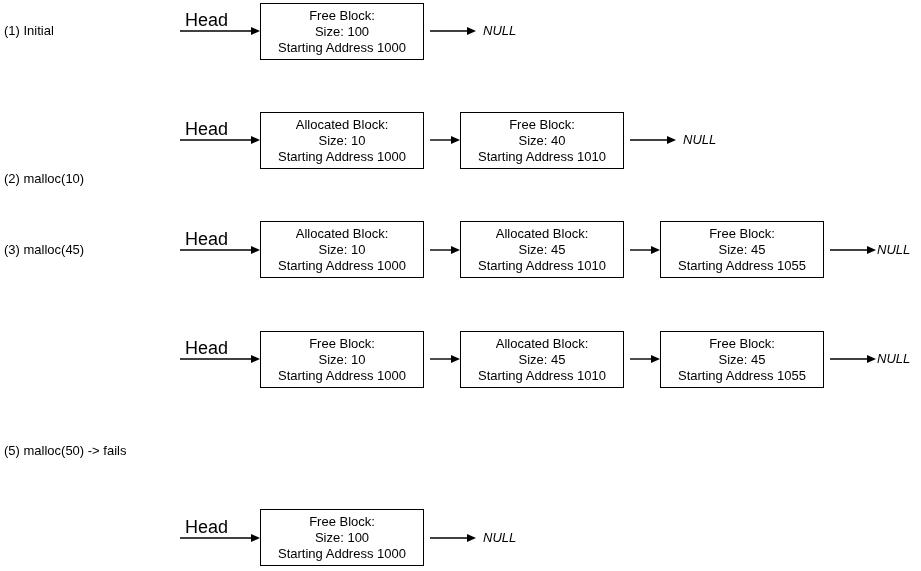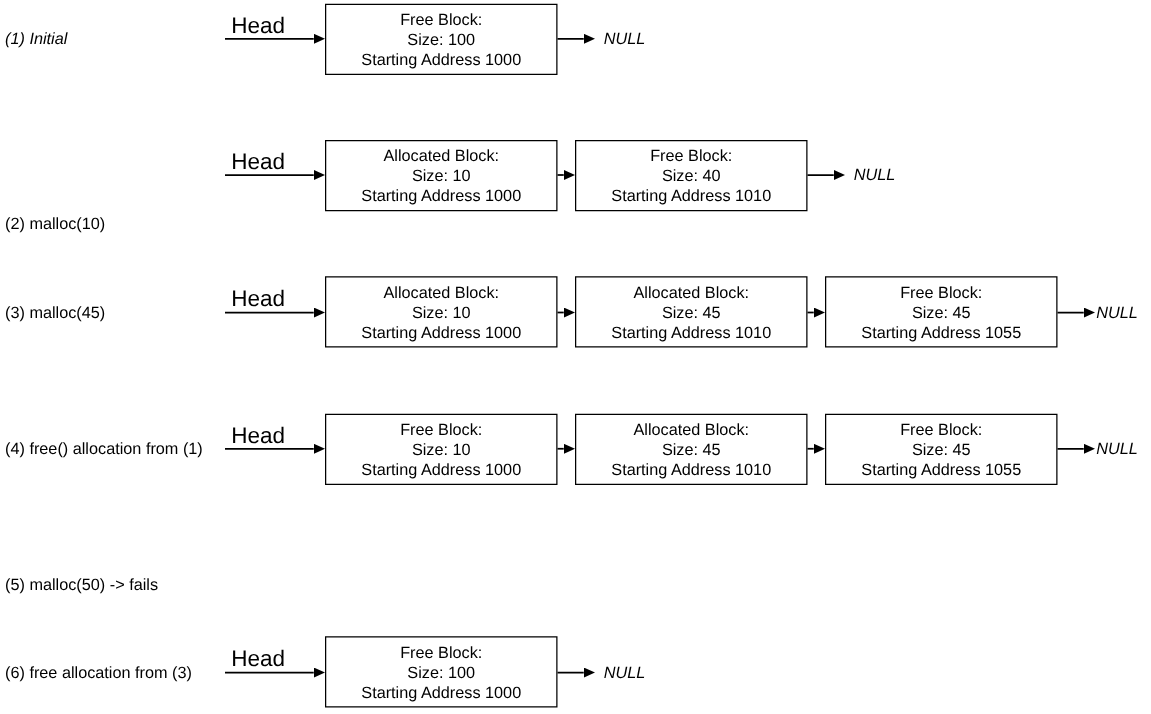--- a/index.html
+++ b/index.html
@@ -35,21 +35,21 @@
   }
   .null-label {
     position: absolute;
     font-size: 13px;
     line-height: 16px;
     white-space: nowrap;
     font-style: italic;
   }
   .node {
     position: absolute;
-    width: 186px;
+    width: 164px;
     height: 57px;
     border: 1.5px solid #000000;
     background: #ffffff;
     box-sizing: border-box;
     display: flex;
     flex-direction: column;
     align-items: center;
     justify-content: center;
     text-align: center;
     font-size: 13px;
@@ -83,21 +83,21 @@
 
     <line x1="180" y1="359" x2="251" y2="359" marker-end="url(#ah)"></line>
     <line x1="430" y1="359" x2="451" y2="359" marker-end="url(#ah)"></line>
     <line x1="630" y1="359" x2="651" y2="359" marker-end="url(#ah)"></line>
     <line x1="830" y1="359" x2="867" y2="359" marker-end="url(#ah)"></line>
 
     <line x1="180" y1="538" x2="251" y2="538" marker-end="url(#ah)"></line>
     <line x1="430" y1="538" x2="467" y2="538" marker-end="url(#ah)"></line>
   </svg>
 
-  <div class="step-label" style="left:4px; top:23px;font-style:italic;">(1) Initial</div>
+  <div class="step-label" style="left:4px; top:23px;">(1) Initial</div>
   <div class="head-label" style="left:185px; top:12px;">Head</div>
   <div class="node" style="left:260px; top:3px;">
     <div>Free Block:</div>
     <div>Size: 100</div>
     <div>Starting Address 1000</div>
   </div>
   <div class="null-label" style="left:483px; top:23px;">NULL</div>
 
   <div class="step-label" style="left:4px; top:132px;margin-top:39px;">(2) malloc(10)</div>
   <div class="head-label" style="left:185px; top:121px;">Head</div>
@@ -125,42 +125,40 @@
     <div>Size: 45</div>
     <div>Starting Address 1010</div>
   </div>
   <div class="node" style="left:660px; top:221px;">
     <div>Free Block:</div>
     <div>Size: 45</div>
     <div>Starting Address 1055</div>
   </div>
   <div class="null-label" style="left:877px; top:242px;">NULL</div>
 
-  <div class="step-label" style="left:4px; top:351px;">(4) free() allocation from (1)</div>
   <div class="head-label" style="left:185px; top:340px;">Head</div>
   <div class="node" style="left:260px; top:331px;">
     <div>Free Block:</div>
     <div>Size: 10</div>
     <div>Starting Address 1000</div>
   </div>
   <div class="node" style="left:460px; top:331px;">
     <div>Allocated Block:</div>
     <div>Size: 45</div>
     <div>Starting Address 1010</div>
   </div>
   <div class="node" style="left:660px; top:331px;">
     <div>Free Block:</div>
     <div>Size: 45</div>
     <div>Starting Address 1055</div>
   </div>
   <div class="null-label" style="left:877px; top:351px;">NULL</div>
 
-  <div class="step-label" style="left:4px; top:460px;">(5) malloc(50) -&gt; fails</div>
+  <div class="step-label" style="left:4px; top:443px;">(5) malloc(50) -&gt; fails</div>
 
-  <div class="step-label" style="left:4px; top:530px;">(6) free allocation from (3)</div>
   <div class="head-label" style="left:185px; top:519px;">Head</div>
   <div class="node" style="left:260px; top:509px;">
     <div>Free Block:</div>
     <div>Size: 100</div>
     <div>Starting Address 1000</div>
   </div>
   <div class="null-label" style="left:483px; top:530px;">NULL</div>
 
 </div>
 

